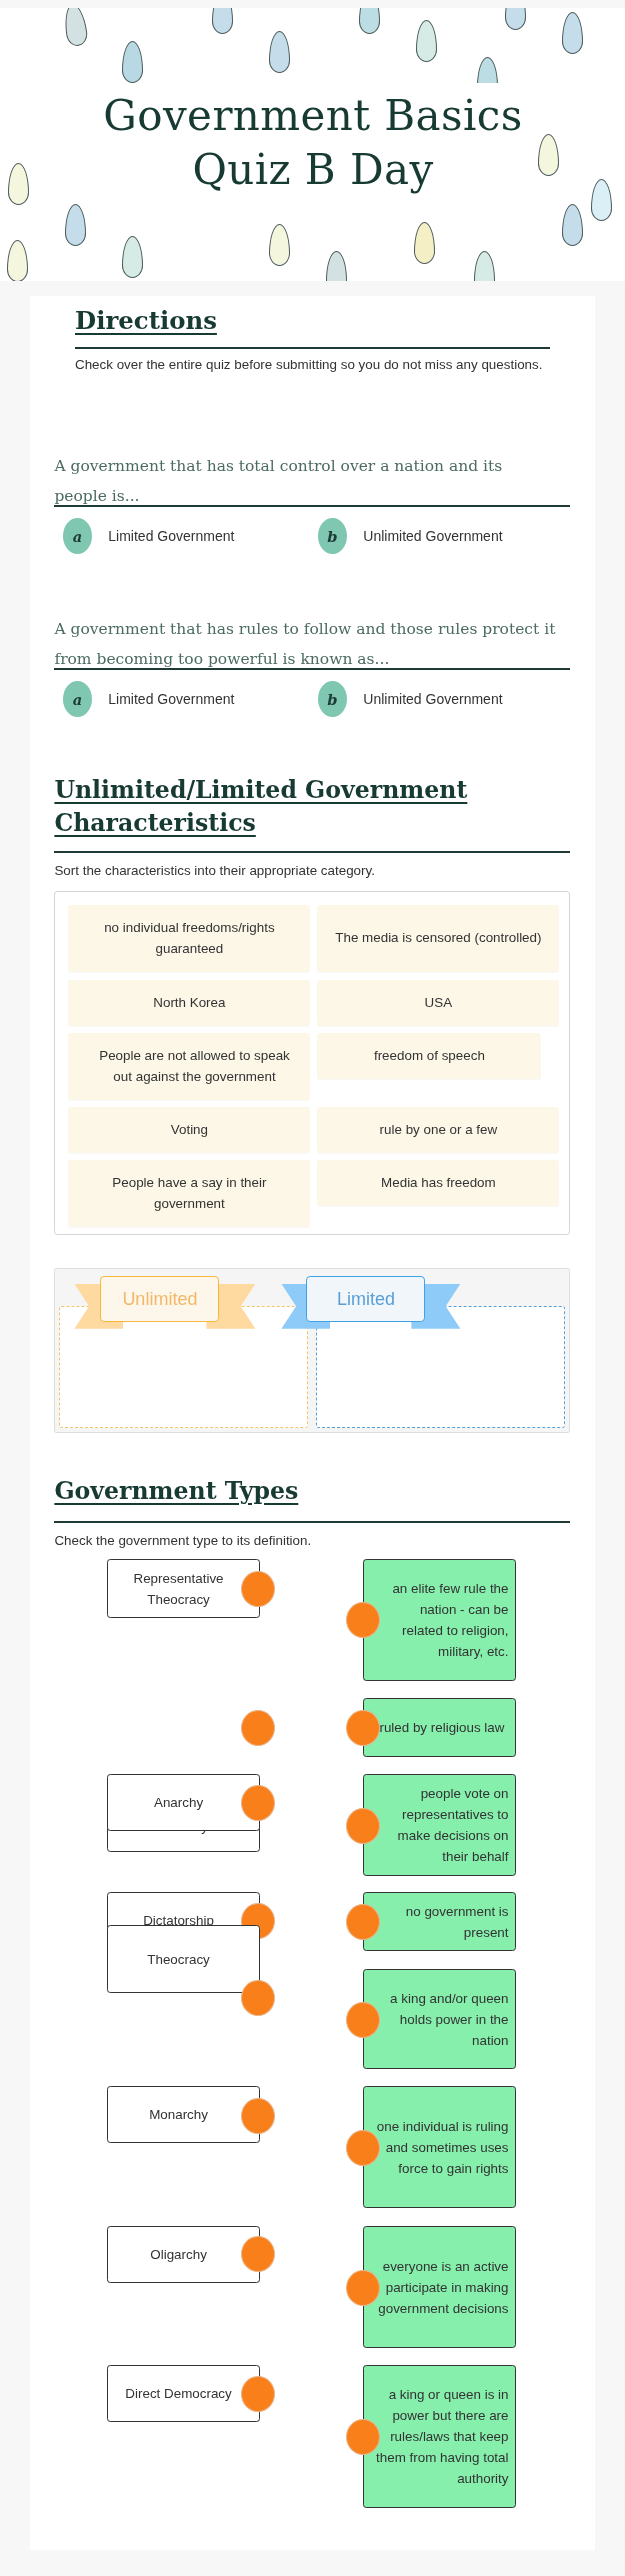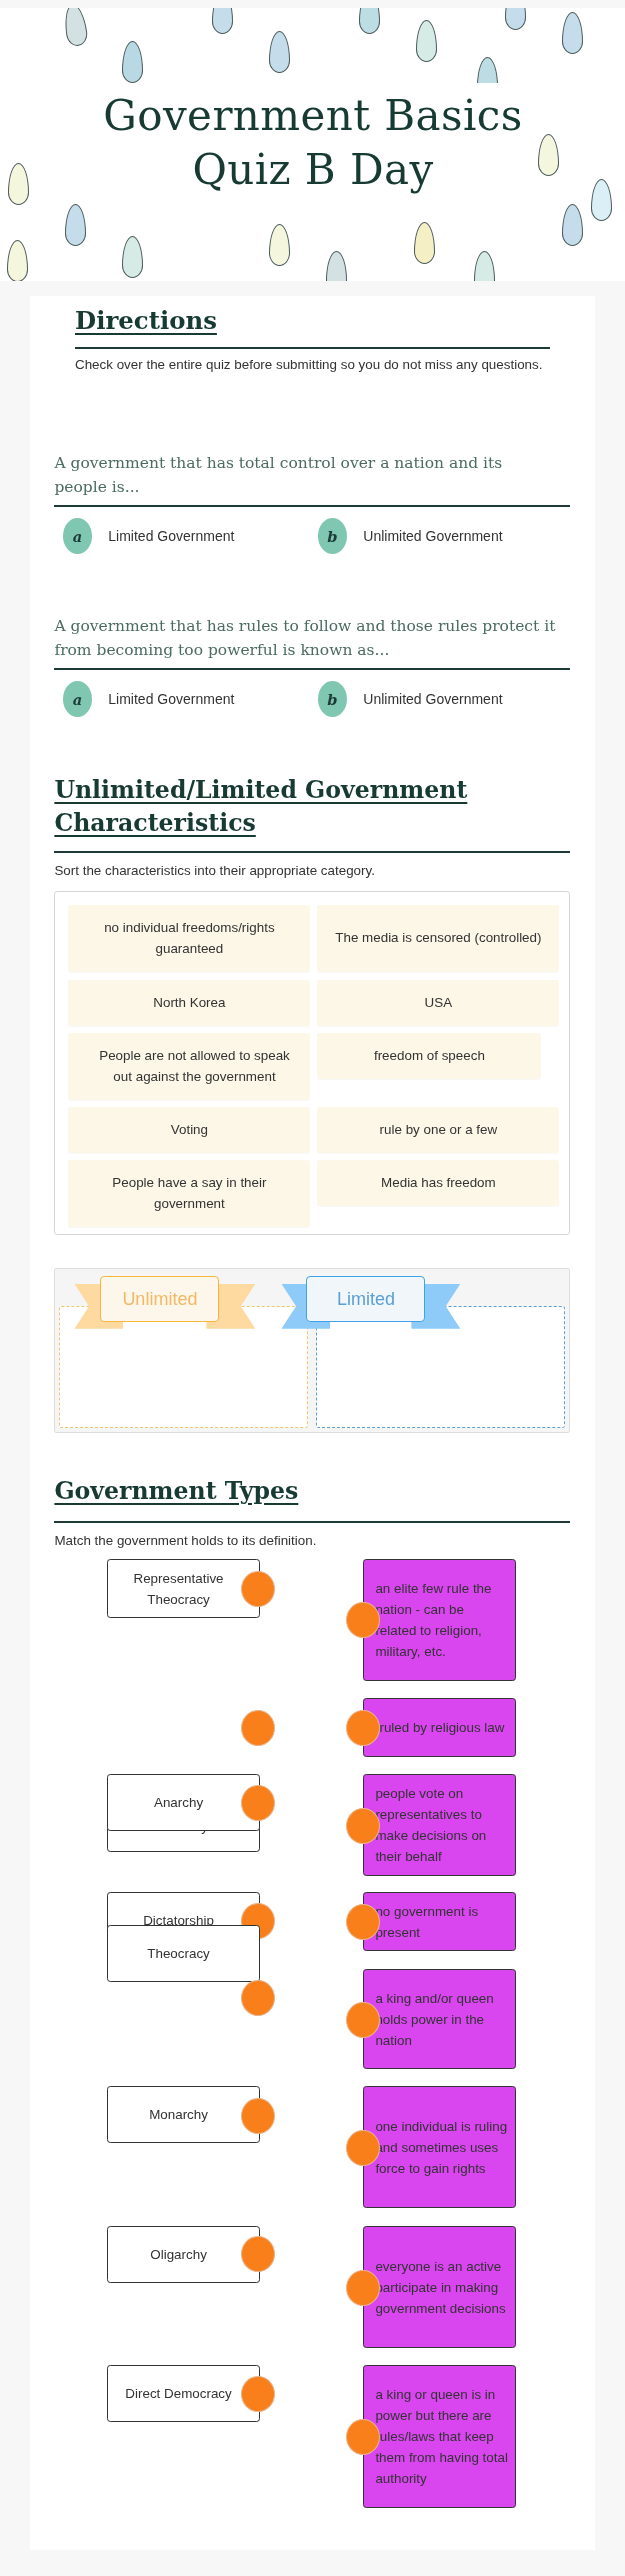--- a/index.html
+++ b/index.html
@@ -6,32 +6,32 @@
   body { width: 626px; height: 2576px; background: #f7f7f7; font-family: "DejaVu Sans", sans-serif; color: #333; position: relative; overflow: hidden; }
   .banner { position: absolute; left: 0; top: 8px; width: 626px; height: 273px; background: #fff; overflow: hidden; }
   .drop { position: absolute; width: 21px; height: 42px; border: 0.8px solid #4a5a5a; border-radius: 50% 50% 50% 50% / 70% 70% 30% 30%; }
   .banner-inner { position: absolute; left: 37px; top: 75px; width: 505px; height: 143px; background: #fff; }
   .banner-title { position: absolute; left: 0; top: 81px; width: 626px; text-align: center; font-family: "DejaVu Serif", serif; font-weight: 300; font-size: 42px; line-height: 54px; color: #173a33; letter-spacing: 0.4px; }
   .card { position: absolute; left: 30px; top: 296px; width: 565px; height: 2254px; background: #fff; }
   .abs { position: absolute; }
   .h-title { font-family: "DejaVu Serif", serif; font-weight: bold; color: #173a33; text-decoration: underline; text-underline-offset: 4.1px; text-decoration-thickness: 1.6px; }
   .rule { position: absolute; height: 1.6px; background: #1d3a36; }
   .body-text { font-family: "Liberation Sans", sans-serif; font-size: 14px; color: #333; line-height: 20.4px; }
-  .question { font-family: "DejaVu Serif", serif; font-size: 15.5px; color: #4c6b62; line-height: 24px; font-weight: 300; }
+  .question { font-family: "DejaVu Serif", serif; font-size: 15.5px; color: #4c6b62; line-height: 30px; font-weight: 300; }
   .opt { position: absolute; display: flex; align-items: center; }
   .opt-letter { width: 29px; height: 36px; border-radius: 50%; background: #7fc7b1; display: flex; align-items: center; justify-content: center; font-family: "DejaVu Serif", serif; font-style: italic; font-weight: bold; font-size: 14.7px; color: #1d3a36; margin-right: 16.3px; }
   .opt-label { font-family: "Liberation Sans", sans-serif; font-size: 14px; color: #333; }
   .sort-box { position: absolute; left: 24.4px; top: 595px; width: 516px; height: 344px; border: 0.8px solid #d5d5d5; border-radius: 3.3px; background: #fff; }
   .chip { position: absolute; background: #fdf7e8; border-radius: 3.3px; display: flex; align-items: center; justify-content: center; text-align: center; font-family: "Liberation Sans", sans-serif; font-size: 13.4px; line-height: 20.4px; color: #333; padding: 0 9.8px; box-shadow: 0 0.8px 0.8px rgba(0,0,0,0.03); }
   .bucket-wrap { position: absolute; left: 24.4px; top: 972px; width: 516px; height: 165px; background: #f5f5f5; border: 0.8px solid #ddd; border-radius: 2.4px; }
   .bucket { position: absolute; top: 37px; width: 249px; height: 122px; background: #fff; border: 1.6px dashed; border-radius: 2.4px; }
   .ribbon-tail { position: absolute; width: 49px; height: 45px; }
   .ribbon-face { position: absolute; height: 46px; border: 1.6px solid; border-radius: 4.1px; display: flex; align-items: center; justify-content: center; font-family: "Liberation Sans", sans-serif; font-size: 18px; }
   .match-left { position: absolute; left: 77px; width: 153px; border: 1.2px solid #333; border-radius: 3.3px; background: #fff; display: flex; align-items: center; justify-content: center; text-align: center; font-family: "Liberation Sans", sans-serif; font-size: 13.4px; line-height: 21px; color: #333; padding: 0 18px 0 8.1px; }
-  .match-right { position: absolute; left: 333px; width: 153px; border: 1.2px solid #333; border-radius: 3.3px; background: #d946ef; display: flex; align-items: center; justify-content: center; text-align: left; font-family: "Liberation Sans", sans-serif; font-size: 13.4px; line-height: 21px; color: #333; padding: 6.5px 6.5px 6.5px 11.4px; }
+  .match-right { position: absolute; left: 333px; width: 153px; border: 1.2px solid #333; border-radius: 3.3px; background: #86efac; display: flex; align-items: center; justify-content: center; text-align: right; font-family: "Liberation Sans", sans-serif; font-size: 13.4px; line-height: 21px; color: #333; padding: 6.5px 6.5px 6.5px 11.4px; }
   .dot { position: absolute; width: 34px; height: 36px; border-radius: 50%; background: #f97f1b; border: 1.2px solid #e8b48a; }
 </style>
 </head>
 <body>
 
 <div class="banner">
   <div class="drop" style="left:65px;top:-4.1px;background:#d4e1e3;transform:rotate(-8deg);"></div>
   <div class="drop" style="left:122px;top:33px;background:#b8d9e3;"></div>
   <div class="drop" style="left:212px;top:-16.3px;background:#c5dcea;"></div>
   <div class="drop" style="left:269px;top:23px;background:#c5dcea;"></div>
@@ -113,35 +113,35 @@
     <div class="ribbon-face" style="left:45px;top:7.3px;width:119px;background:#fdf6ea;border-color:#f6b73c;color:#f2b865;">Unlimited</div>
 
     <div class="bucket" style="left:261px;border-color:#5a9fd6;"></div>
     <div class="ribbon-tail" style="left:226px;top:14.7px;background:#8ecbf8;clip-path:polygon(0 0,100% 0,100% 100%,0 100%,30% 50%);"></div>
     <div class="ribbon-tail" style="left:356px;top:14.7px;background:#8ecbf8;clip-path:polygon(0 0,100% 0,70% 50%,100% 100%,0 100%);"></div>
     <div class="ribbon-face" style="left:251px;top:7.3px;width:119px;background:#f1f6fa;border-color:#3fa1e8;color:#5a9fd6;">Limited</div>
   </div>
 
   <div class="abs h-title" style="left:24.4px;top:1179px;font-size:23.6px;line-height:33px;">Government Types</div>
   <div class="rule" style="left:24.4px;top:1225px;width:516px;"></div>
-  <div class="abs body-text" style="left:24.4px;top:1235px;font-size:13.4px;">Match the government holds to its definition.</div>
+  <div class="abs body-text" style="left:24.4px;top:1235px;font-size:13.4px;">Check the government type to its definition.</div>
 
   <div class="match-left" style="top:1263px;height:59px;">Representative Theocracy</div>
   <div class="dot" style="left:211px;top:1275px;"></div>
 
   <div class="match-left" style="top:1484px;height:72px;">Constitutional Monarchy</div>
   <div class="dot" style="left:211px;top:1414px;"></div>
 
   <div class="match-left" style="top:1478px;height:57px;">Anarchy</div>
   <div class="dot" style="left:211px;top:1489px;"></div>
 
   <div class="match-left" style="top:1596px;height:57px;">Dictatorship</div>
   <div class="dot" style="left:211px;top:1607px;"></div>
 
-  <div class="match-left" style="top:1629px;height:57px;text-align:right;">Theocracy</div>
+  <div class="match-left" style="top:1629px;height:68px;text-align:right;">Theocracy</div>
   <div class="dot" style="left:211px;top:1684px;"></div>
 
   <div class="match-left" style="top:1790px;height:57px;">Monarchy</div>
   <div class="dot" style="left:211px;top:1802px;"></div>
 
   <div class="match-left" style="top:1930px;height:57px;">Oligarchy</div>
   <div class="dot" style="left:211px;top:1940px;"></div>
 
   <div class="match-left" style="top:2069px;height:57px;">Direct Democracy</div>
   <div class="dot" style="left:211px;top:2080px;"></div>

